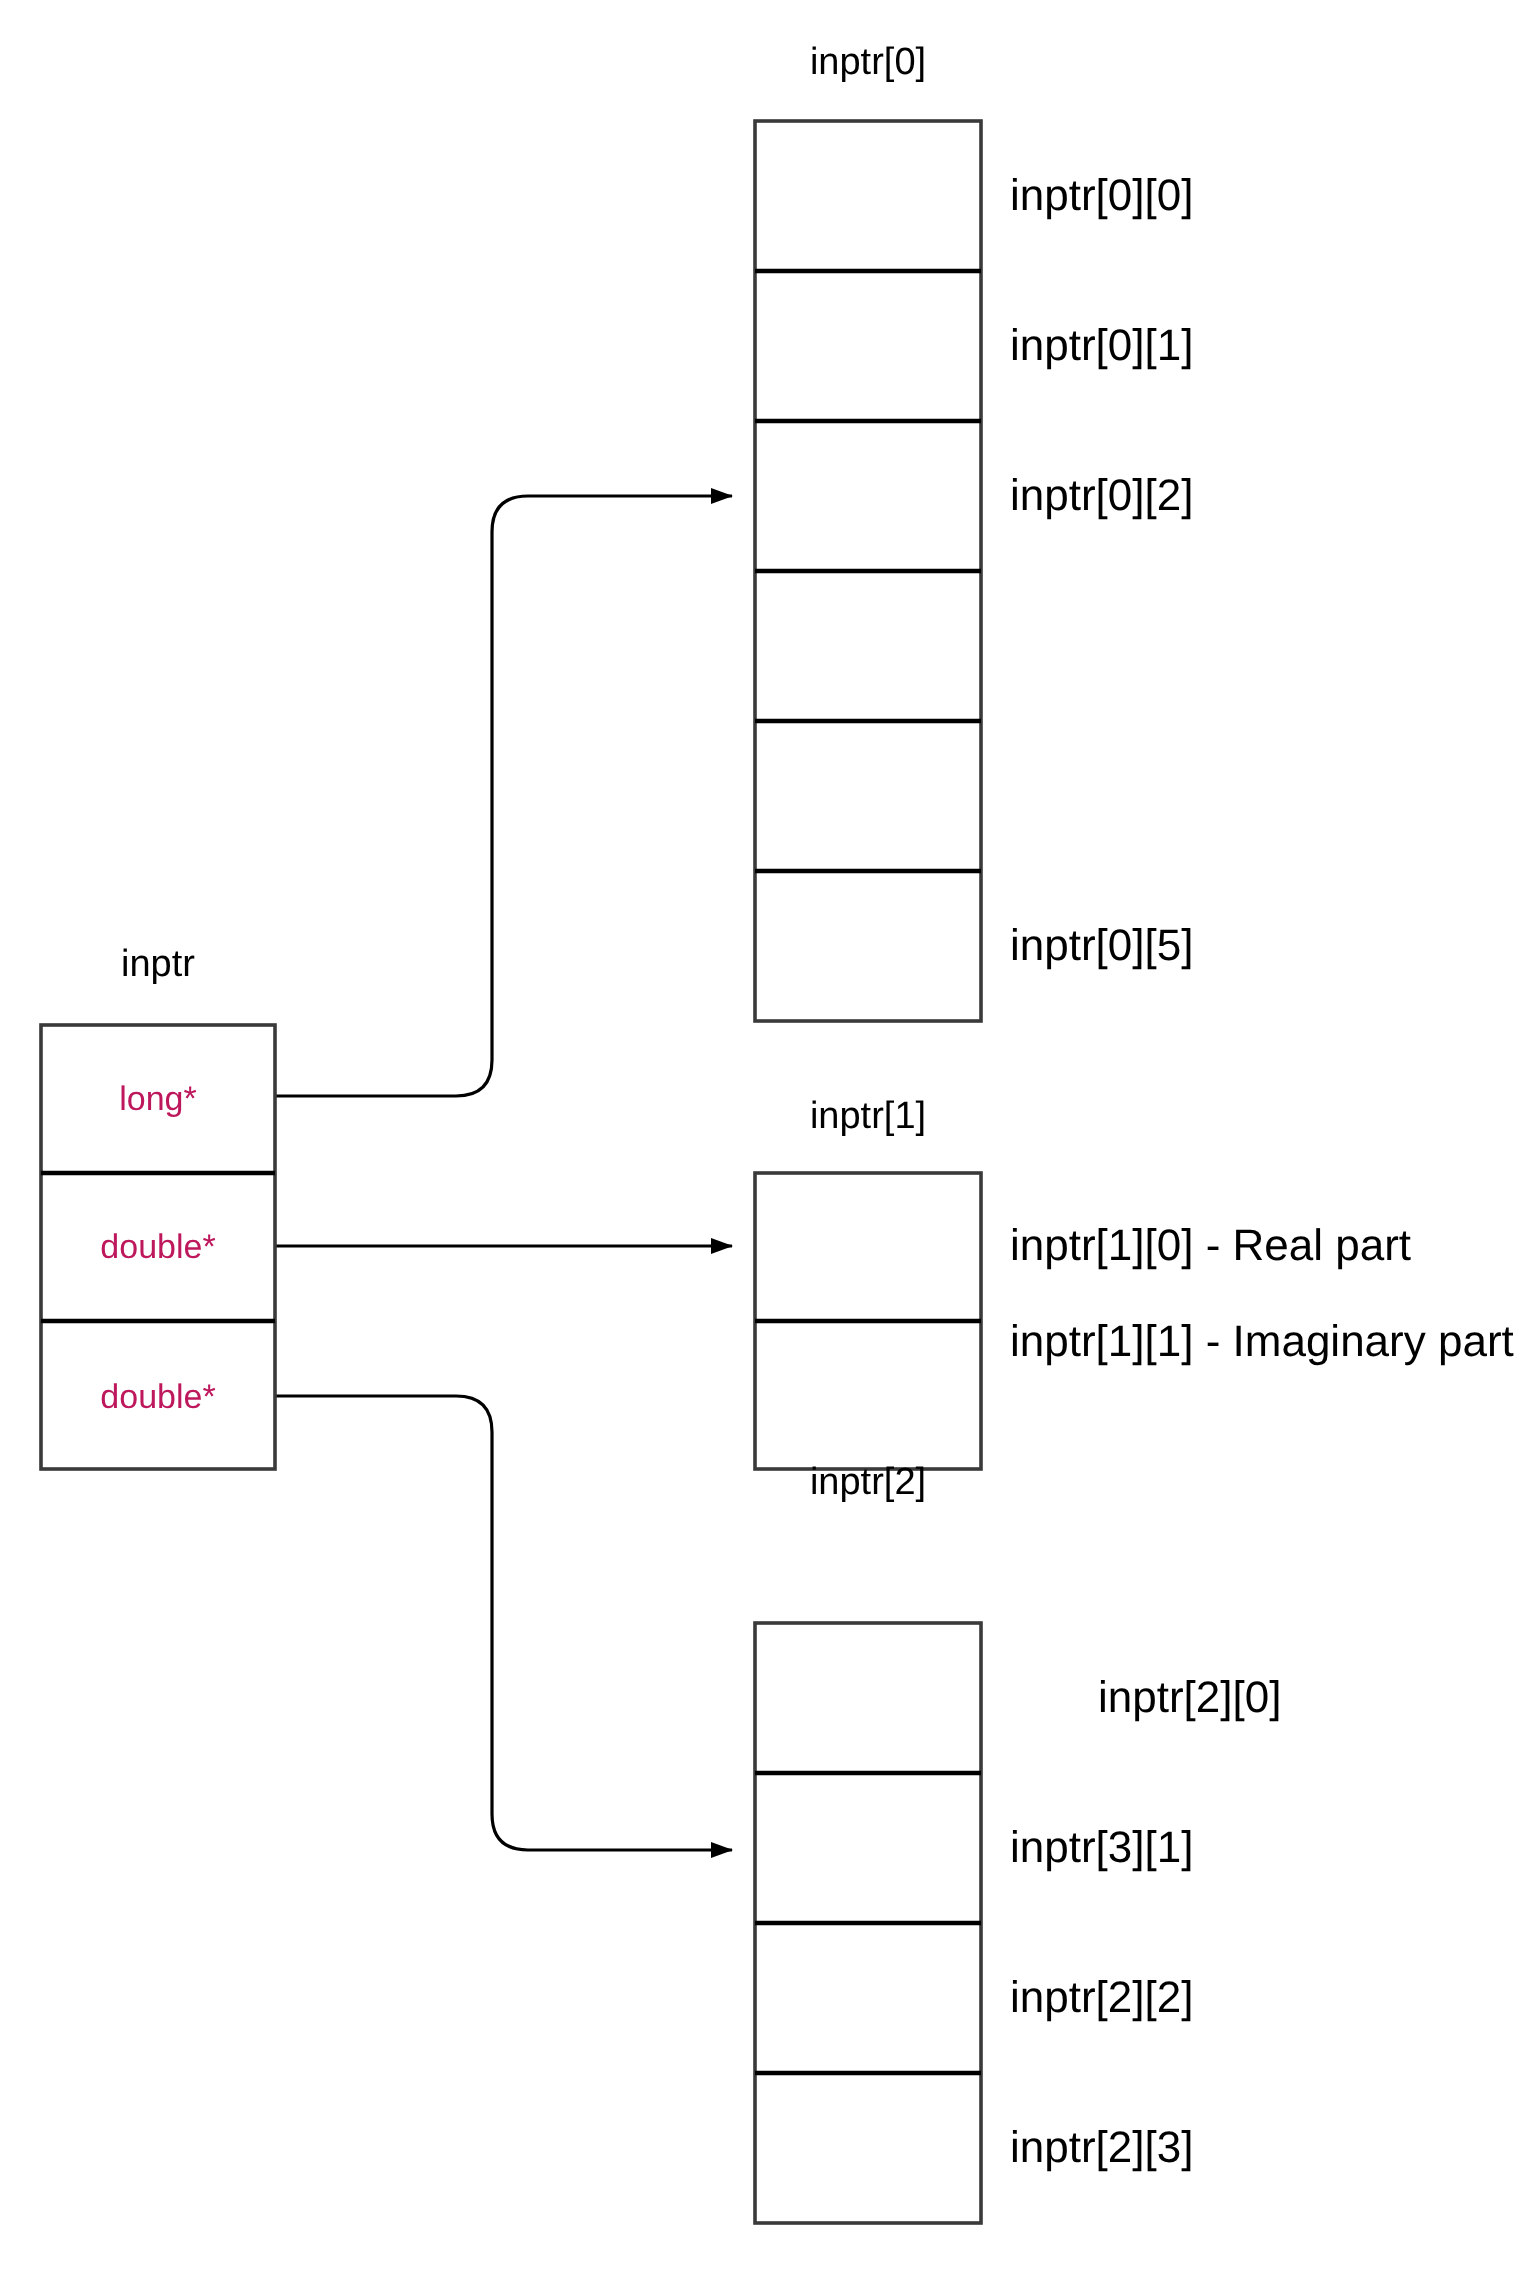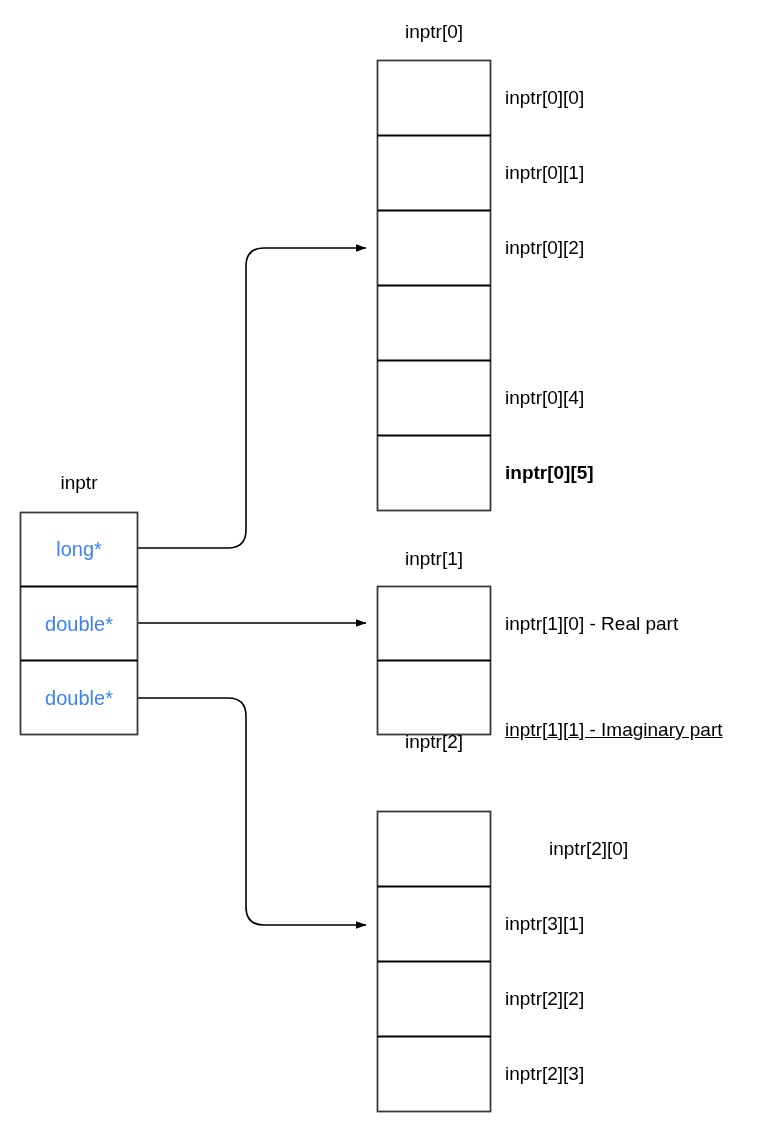--- a/index.html
+++ b/index.html
@@ -25,31 +25,31 @@
   .struct-title {
     position: absolute;
     font-size: 19px;
     color: #000000;
     white-space: nowrap;
     text-align: center;
     line-height: 1;
   }
   .cell-text {
     position: absolute;
-    font-size: 20px;
-    color: #3b82f6;
+    font-size: 17px;
+    color: #be185d;
     white-space: nowrap;
     display: flex;
     align-items: center;
     justify-content: center;
     line-height: 1;
   }
   .side-label {
     position: absolute;
-    font-size: 19px;
+    font-size: 22px;
     color: #000000;
     white-space: nowrap;
     display: flex;
     align-items: center;
     line-height: 1;
   }
 </style>
 </head>
 <body>
 
@@ -107,24 +107,23 @@
 
   <div class="struct-title" style="left:377px; top:732px; width:114px;">inptr[2]</div>
 
   <div class="cell-text" style="left:20px; top:512px; width:118px; height:74px;">long*</div>
   <div class="cell-text" style="left:20px; top:586px; width:118px; height:75px;">double*</div>
   <div class="cell-text" style="left:20px; top:661px; width:118px; height:74px;">double*</div>
 
   <div class="side-label" style="left:505px; top:60px; height:75px;">inptr[0][0]</div>
   <div class="side-label" style="left:505px; top:135px; height:75px;">inptr[0][1]</div>
   <div class="side-label" style="left:505px; top:210px; height:75px;">inptr[0][2]</div>
-  <div class="side-label" style="left:505px; top:360px; height:75px;">inptr[0][4]</div>
-  <div class="side-label" style="left:505px; top:435px; height:75px;font-weight:bold;">inptr[0][5]</div>
+  <div class="side-label" style="left:505px; top:435px; height:75px;">inptr[0][5]</div>
 
   <div class="side-label" style="left:505px; top:586px; height:74px;">inptr[1][0] - Real part</div>
-  <div class="side-label" style="left:505px; top:692px; height:75px;text-decoration:underline;">inptr[1][1] - Imaginary part</div>
+  <div class="side-label" style="left:505px; top:633px; height:75px;">inptr[1][1] - Imaginary part</div>
 
   <div class="side-label" style="left:505px; top:811px; height:75px;margin-left:44px;">inptr[2][0]</div>
   <div class="side-label" style="left:505px; top:886px; height:75px;">inptr[3][1]</div>
   <div class="side-label" style="left:505px; top:961px; height:75px;">inptr[2][2]</div>
   <div class="side-label" style="left:505px; top:1036px; height:75px;">inptr[2][3]</div>
 
 </div>
 
 </body></html>

